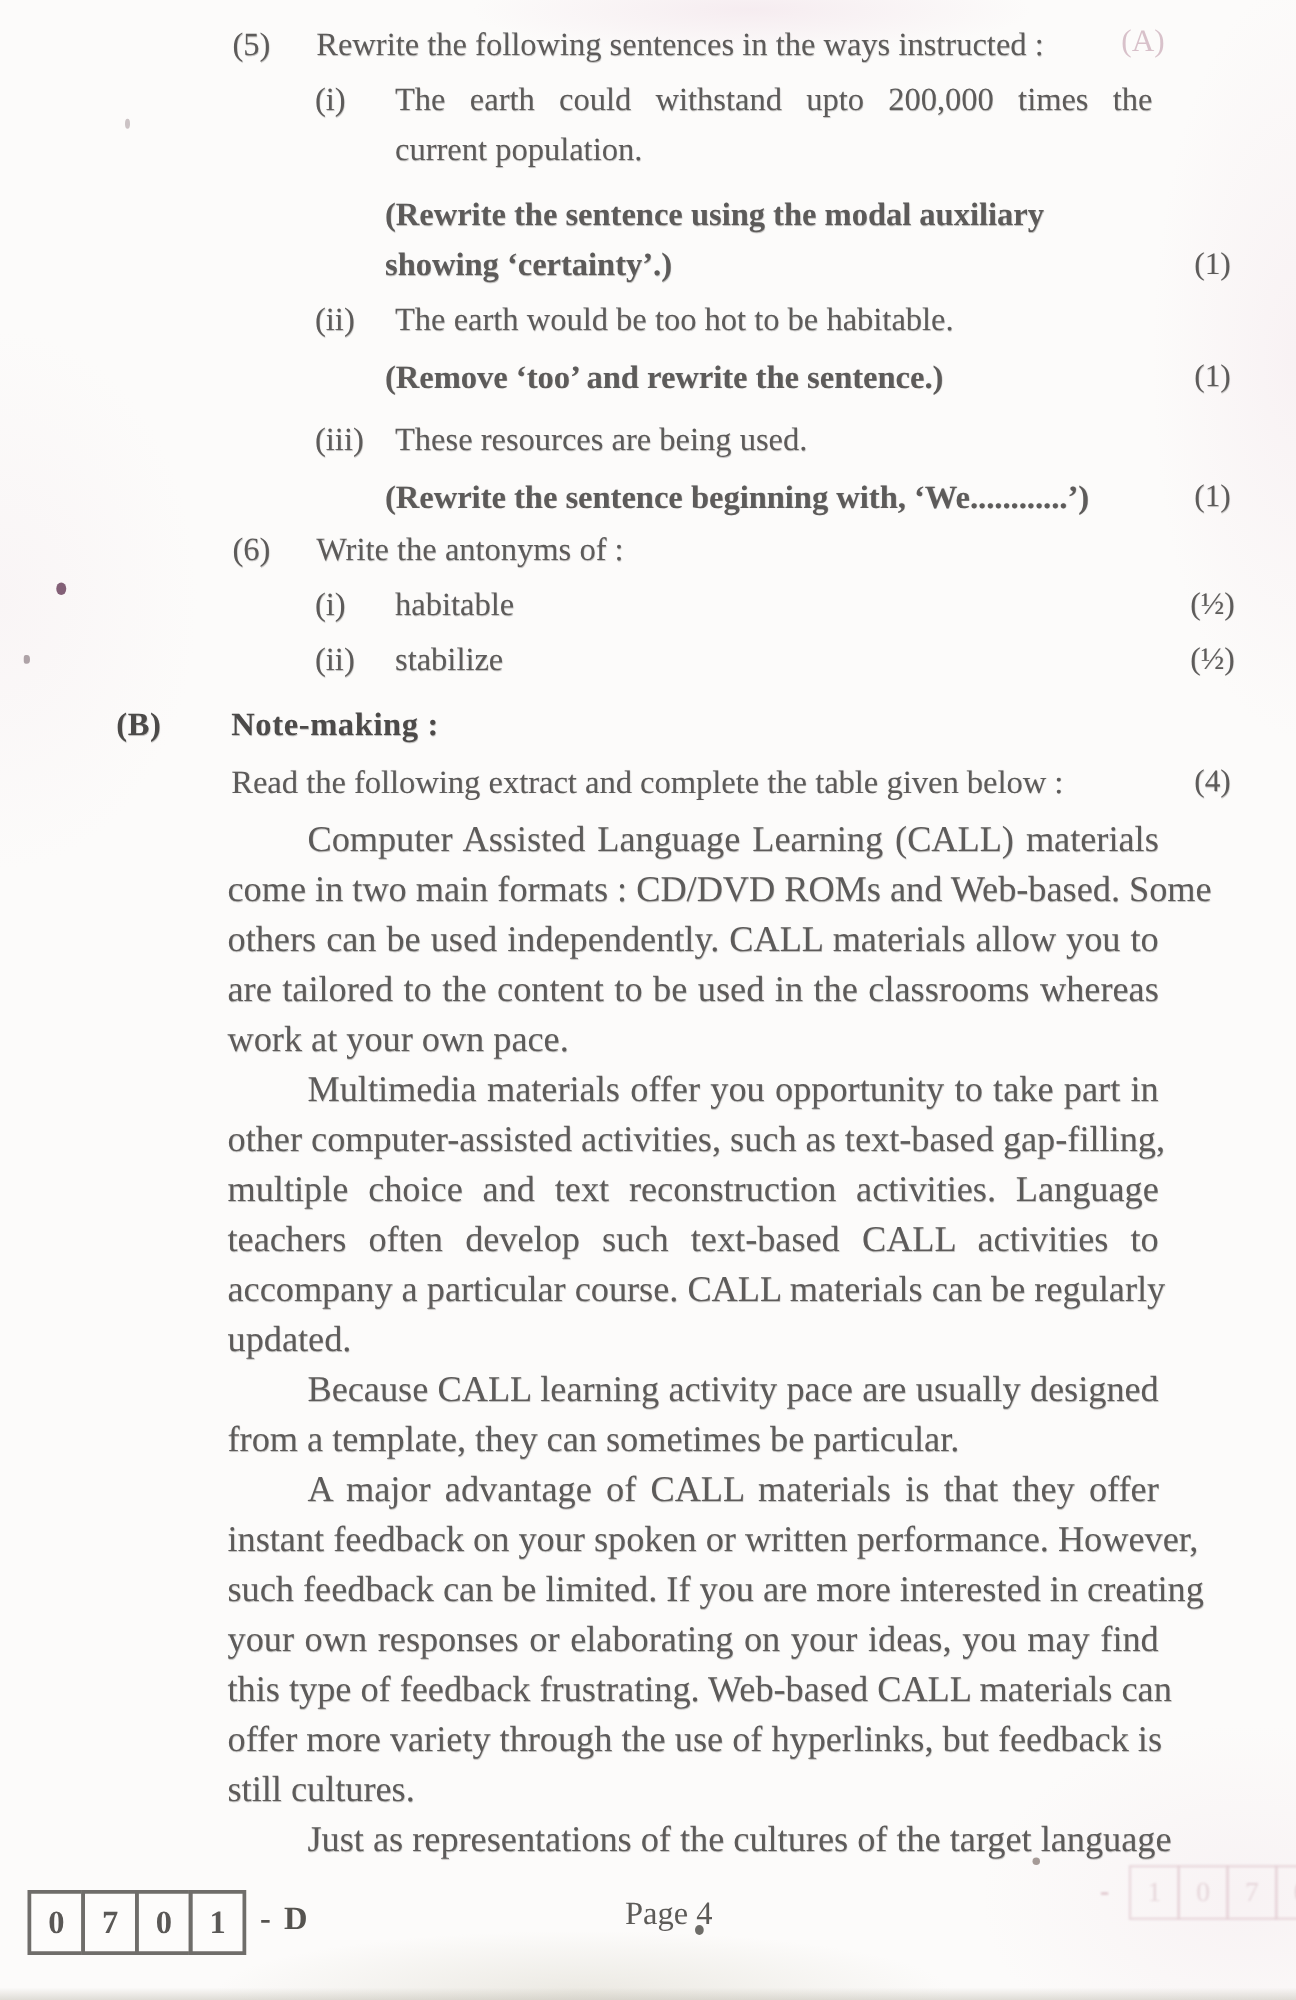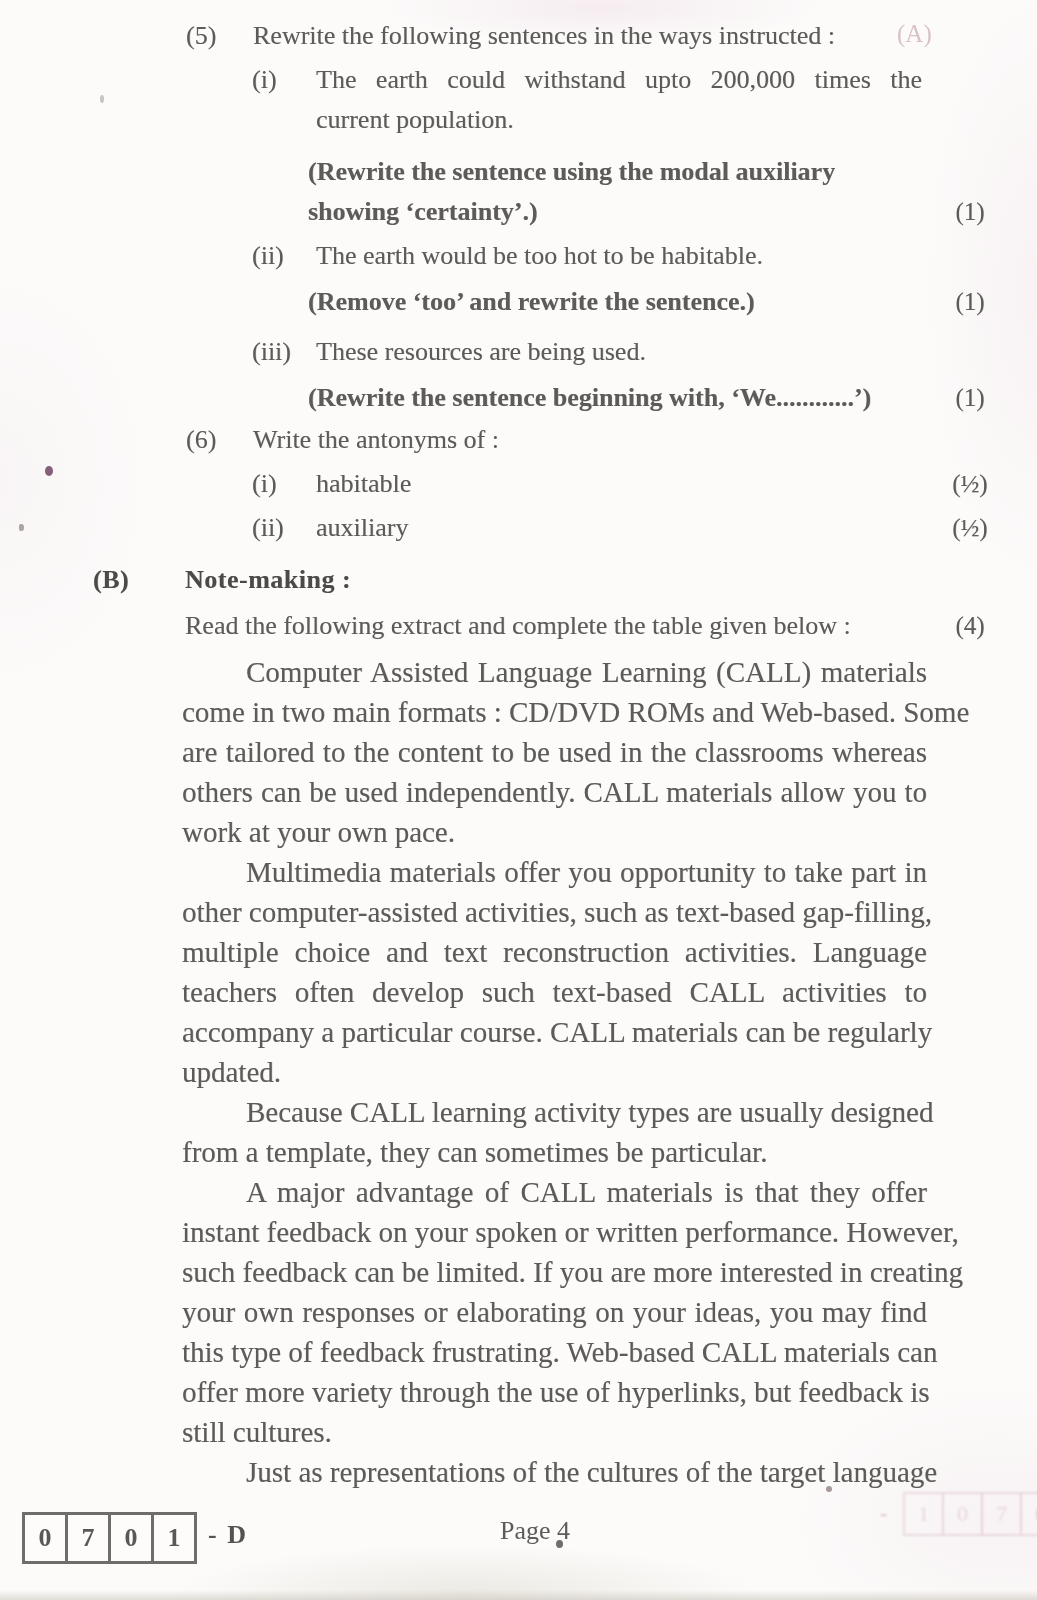--- a/index.html
+++ b/index.html
@@ -105,46 +105,46 @@
   <div class="al marks" style="top:378px">(1)</div>
 
   <div class="al qnum" style="top:420px">(6)</div>
   <div class="al qprompt" style="top:420px">Write the antonyms of :</div>
 
   <div class="al subnum" style="top:464px">(i)</div>
   <div class="al" style="top:464px;left:316px">habitable</div>
   <div class="al marks" style="top:464px">(½)</div>
 
   <div class="al subnum" style="top:508px">(ii)</div>
-  <div class="al" style="top:508px;left:316px">auxiliary</div>
+  <div class="al" style="top:508px;left:316px">stabilize</div>
   <div class="al marks" style="top:508px">(½)</div>
 
   <div class="al boldink" style="top:560px;left:93px">(B)</div>
   <div class="al boldink" style="top:560px;left:185px">Note-making :</div>
   <div class="al" style="top:606px;left:185px">Read the following extract and complete the table given below :</div>
   <div class="al marks" style="top:606px">(4)</div>
 
   <div class="passage">
     <div>
         <div class="pline first">Computer Assisted Language Learning (CALL) materials</div>
         <div class="pline">come in two main formats : CD/DVD ROMs and Web-based. Some</div>
+        <div class="pline">others can be used independently. CALL materials allow you to</div>
         <div class="pline">are tailored to the content to be used in the classrooms whereas</div>
-        <div class="pline">others can be used independently. CALL materials allow you to</div>
         <div class="pline last">work at your own pace.</div>
       </div>
     <div>
         <div class="pline first">Multimedia materials offer you opportunity to take part in</div>
         <div class="pline">other computer-assisted activities, such as text-based gap-filling,</div>
         <div class="pline">multiple choice and text reconstruction activities. Language</div>
         <div class="pline">teachers often develop such text-based CALL activities to</div>
         <div class="pline">accompany a particular course. CALL materials can be regularly</div>
         <div class="pline last">updated.</div>
       </div>
     <div>
-        <div class="pline first">Because CALL learning activity types are usually designed</div>
+        <div class="pline first">Because CALL learning activity pace are usually designed</div>
         <div class="pline last">from a template, they can sometimes be particular.</div>
       </div>
     <div>
         <div class="pline first">A  major advantage of CALL materials is that they offer</div>
         <div class="pline">instant feedback on your spoken or written performance. However,</div>
         <div class="pline">such feedback can be limited. If you are more interested in creating</div>
         <div class="pline">your own responses or elaborating on your ideas, you may find</div>
         <div class="pline">this type of feedback frustrating. Web-based CALL materials can</div>
         <div class="pline">offer more variety through the use of hyperlinks, but feedback is</div>
         <div class="pline last">still cultures.</div>

